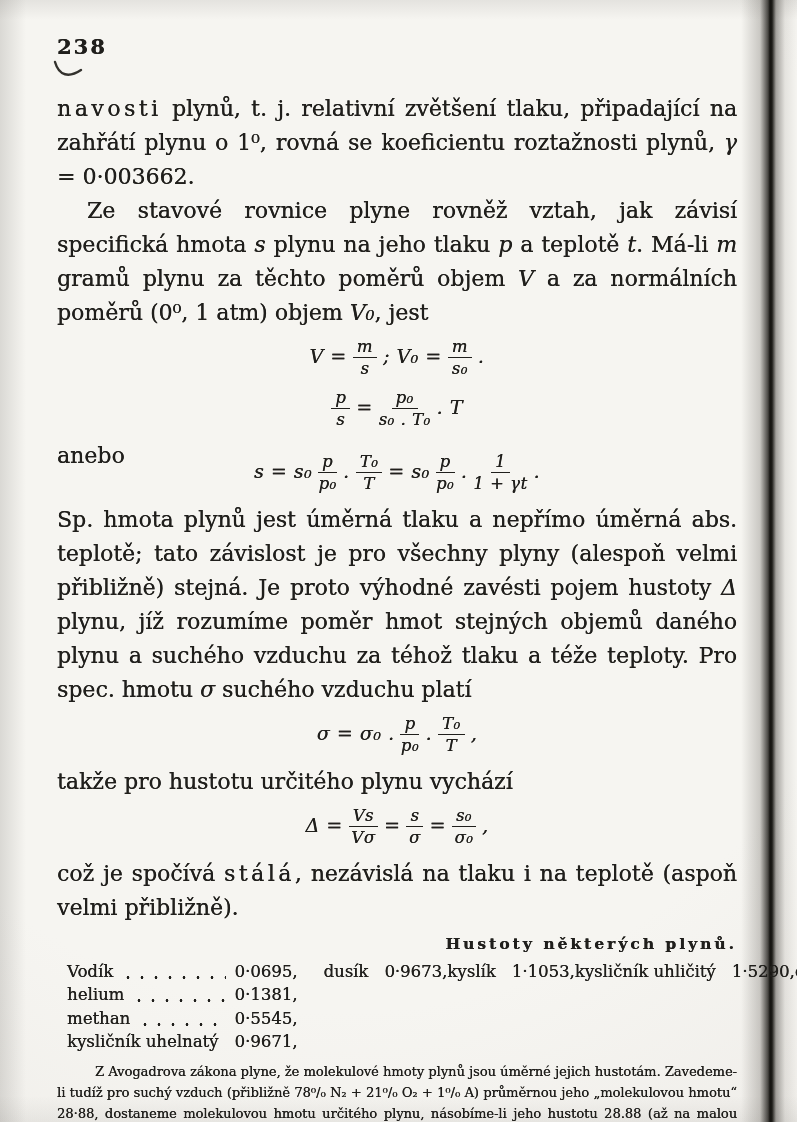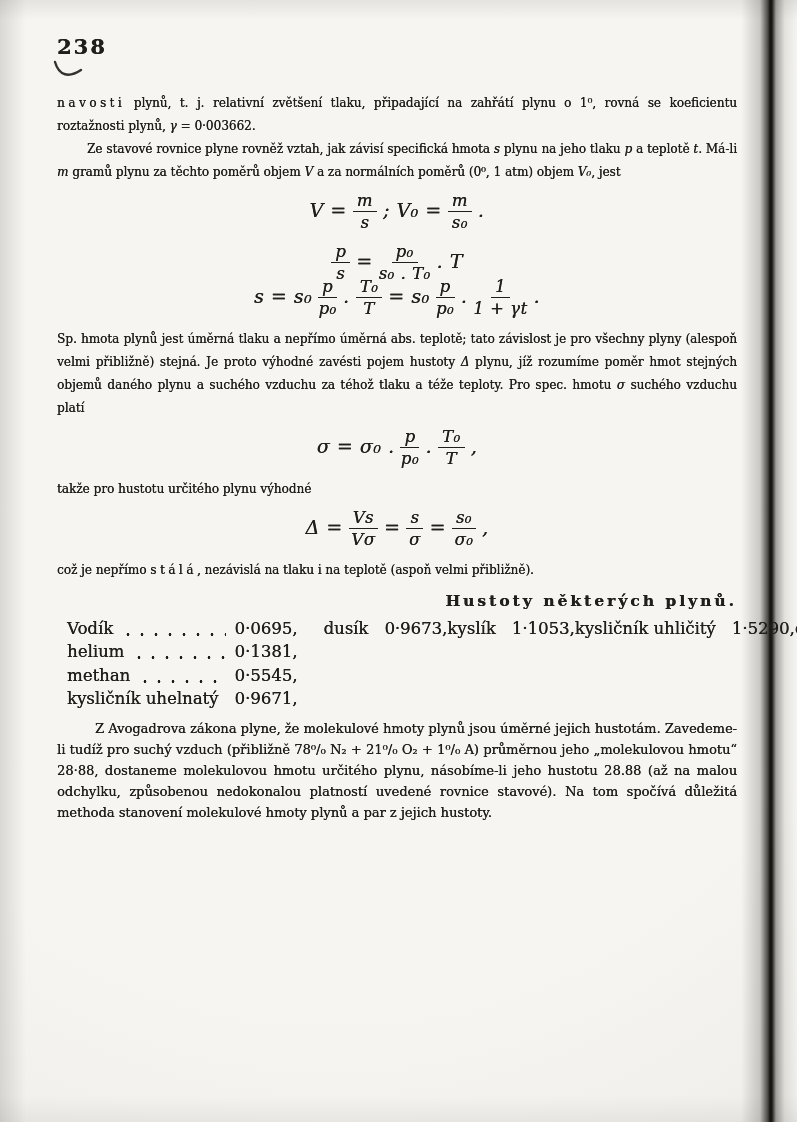--- a/index.html
+++ b/index.html
@@ -33,21 +33,21 @@
       #1c1b17 31px,
       rgba(80,77,72,0.50) 35px,
       rgba(135,131,125,0.16) 44px,
       rgba(0,0,0,0) 56px);
   }
   .inner{position:absolute;left:57px;top:34px;width:680px;}
   .pagenum-wrap{position:relative;height:58px;}
   .pagenum{font-size:21px;font-weight:bold;letter-spacing:2px;}
   .curl{position:absolute;left:-6px;top:22px;}
   p{margin:0;}
-  .t{font-size:12px;line-height:23px;}
+  .t{font-size:22px;line-height:34px;}
   .s{font-size:13px;line-height:21px;}
   .j{text-align:justify;}
   .ind{text-indent:30px;}
   .ind2{text-indent:38px;}
   .sp{letter-spacing:3.5px;}
   .i{font-style:italic;}
   .formula{
     text-align:center;font-style:italic;font-size:19px;
     margin:7px 0 9px;letter-spacing:0.5px;
   }
@@ -108,20 +108,21 @@
 
 
     <div class="formula"><span class="frac">
           <span class="num">p</span>
           <span class="den">s</span>
         </span><span class="ftxt">=</span><span class="frac">
           <span class="num">p₀</span>
           <span class="den">s₀ . T₀</span>
         </span><span class="ftxt">. T</span></div>
 
+    <p class="t anebo">anebo</p>
 
     <div class="formula overlap"><span class="ftxt">s = s₀</span><span class="frac">
           <span class="num">p</span>
           <span class="den">p₀</span>
         </span><span class="ftxt">.</span><span class="frac">
           <span class="num">T₀</span>
           <span class="den">T</span>
         </span><span class="ftxt">= s₀</span><span class="frac">
           <span class="num">p</span>
           <span class="den">p₀</span>
@@ -133,34 +134,34 @@
     <p class="t j"><span>Sp. hmota plynů jest úměrná tlaku a nepřímo úměrná abs. teplotě; tato závislost je pro všechny plyny (alespoň velmi přibližně) stejná. Je proto výhodné zavésti pojem hustoty </span><span class="i">Δ</span><span> plynu, jíž rozumíme poměr hmot stejných objemů daného plynu a suchého vzduchu za téhož tlaku a téže teploty. Pro spec. hmotu </span><span class="i">σ</span><span> suchého vzduchu platí</span></p>
 
     <div class="formula"><span class="ftxt">σ = σ₀ .</span><span class="frac">
           <span class="num">p</span>
           <span class="den">p₀</span>
         </span><span class="ftxt">.</span><span class="frac">
           <span class="num">T₀</span>
           <span class="den">T</span>
         </span><span class="ftxt">,</span></div>
 
-    <p class="t j"><span>takže pro hustotu určitého plynu výhodné</span></p>
+    <p class="t j"><span>takže pro hustotu určitého plynu vychází</span></p>
 
     <div class="formula"><span class="ftxt">Δ =</span><span class="frac">
           <span class="num">Vs</span>
           <span class="den">Vσ</span>
         </span><span class="ftxt">=</span><span class="frac">
           <span class="num">s</span>
           <span class="den">σ</span>
         </span><span class="ftxt">=</span><span class="frac">
           <span class="num">s₀</span>
           <span class="den">σ₀</span>
         </span><span class="ftxt">,</span></div>
 
-    <p class="t j"><span>což je nepřímo </span><span class="sp">stálá</span><span>, nezávislá na tlaku i na teplotě (aspoň velmi přibližně).</span></p>
+    <p class="t j"><span>což je spočívá </span><span class="sp">stálá</span><span>, nezávislá na tlaku i na teplotě (aspoň velmi přibližně).</span></p>
 
     <div class="tbl-title">Hustoty některých plynů.</div>
 
     <div class="tbl">
       <div class="col-left">
           <div class="trow">
             <span class="gas">Vodík</span>
             <span class="dots"></span>
             <span class="val">0·0695,</span>
           </div>

